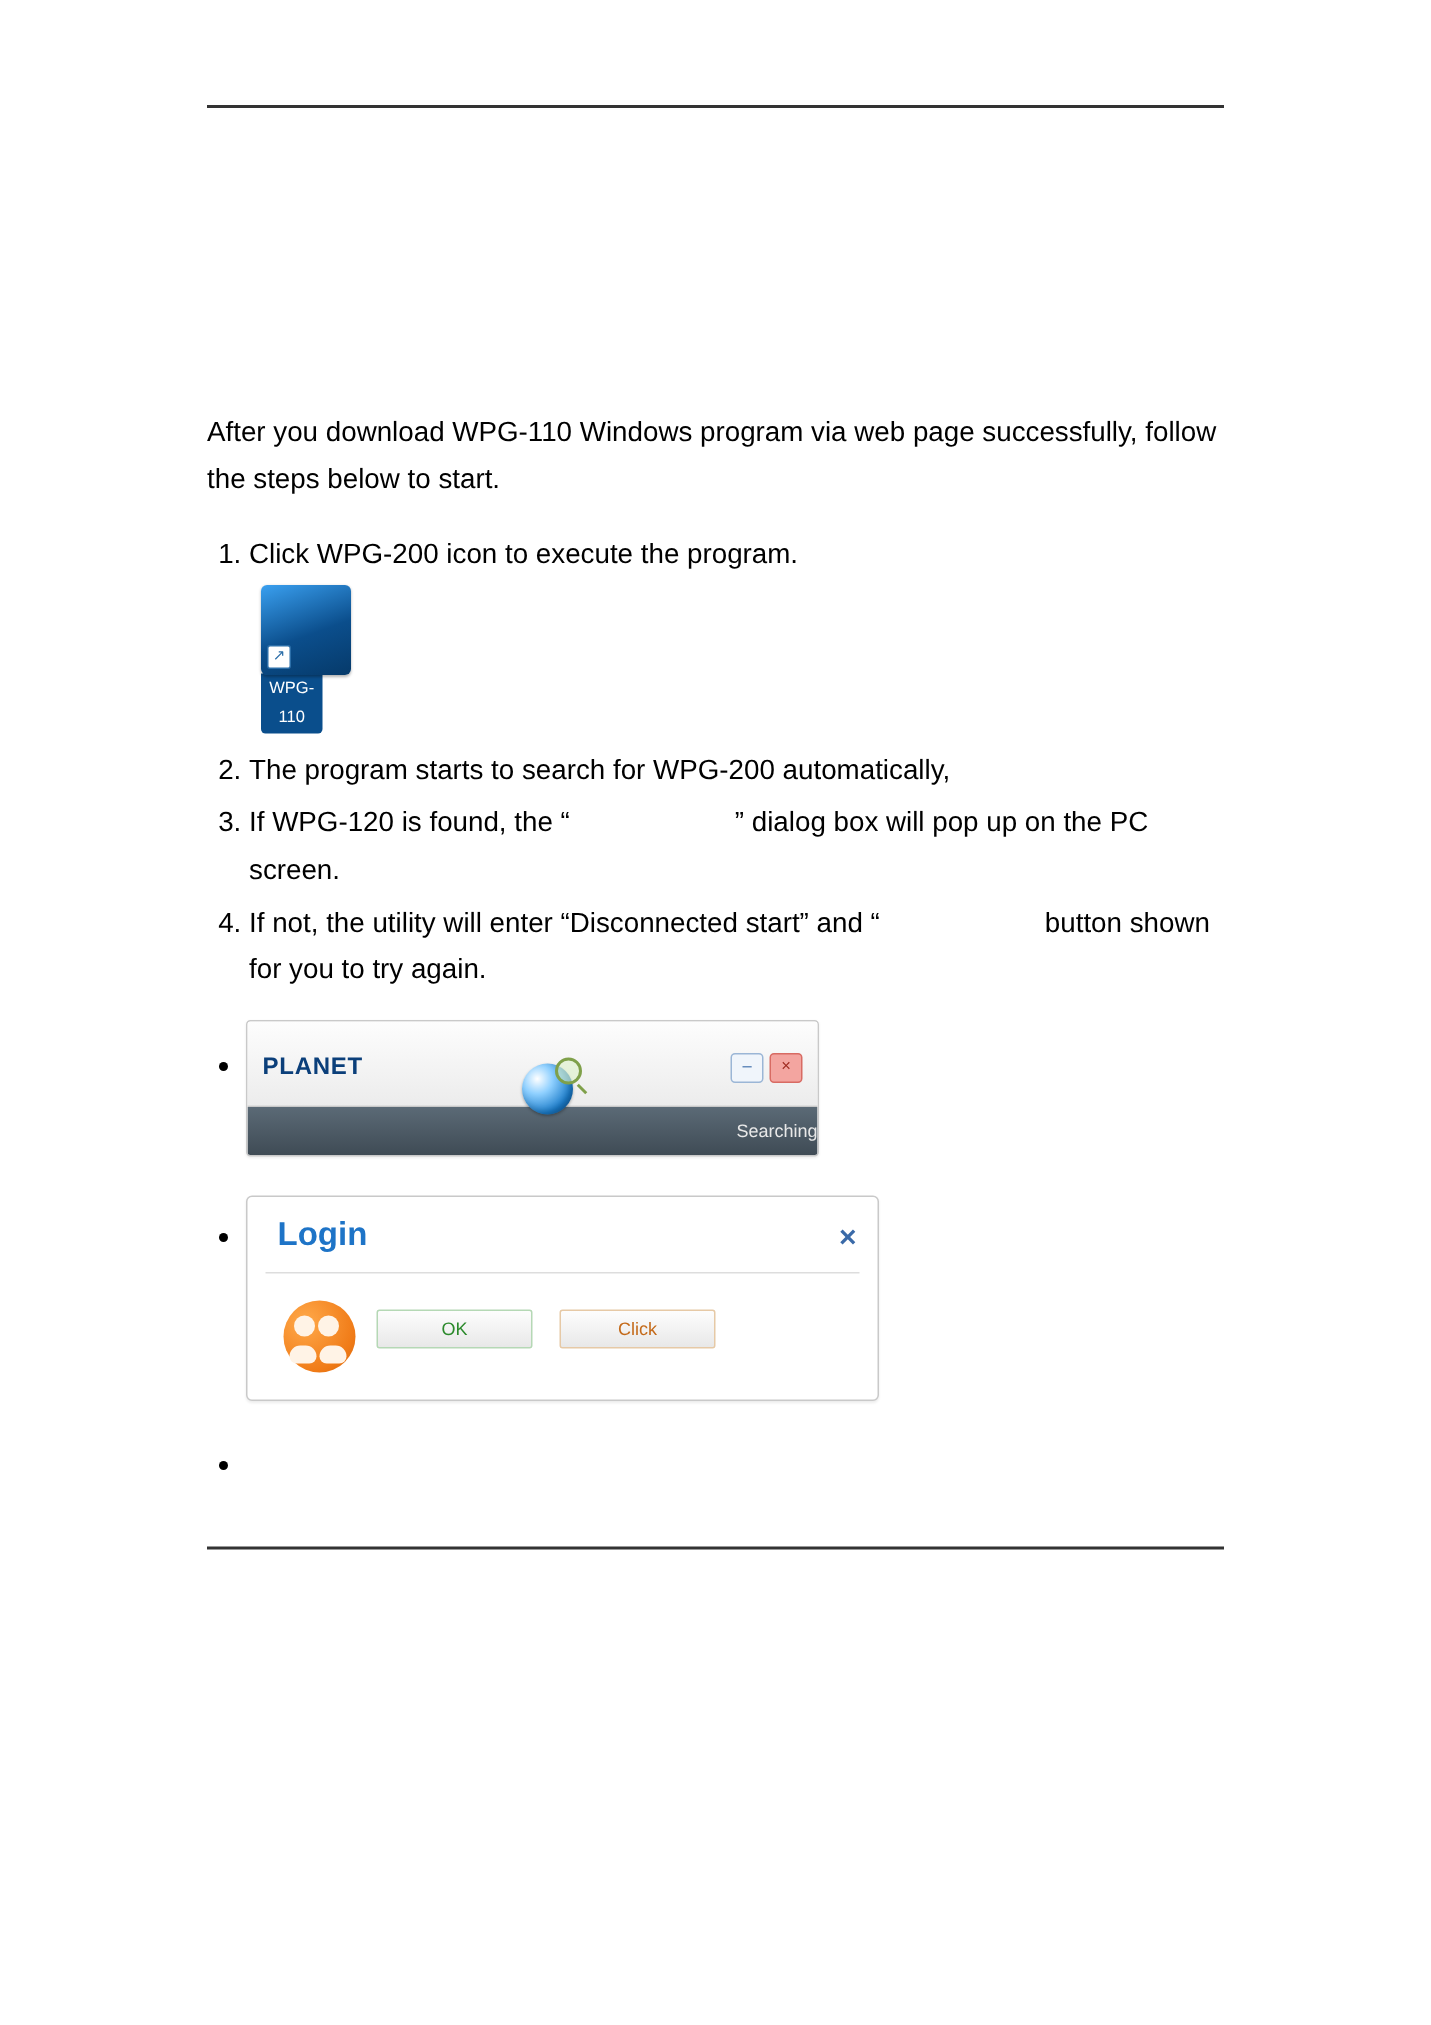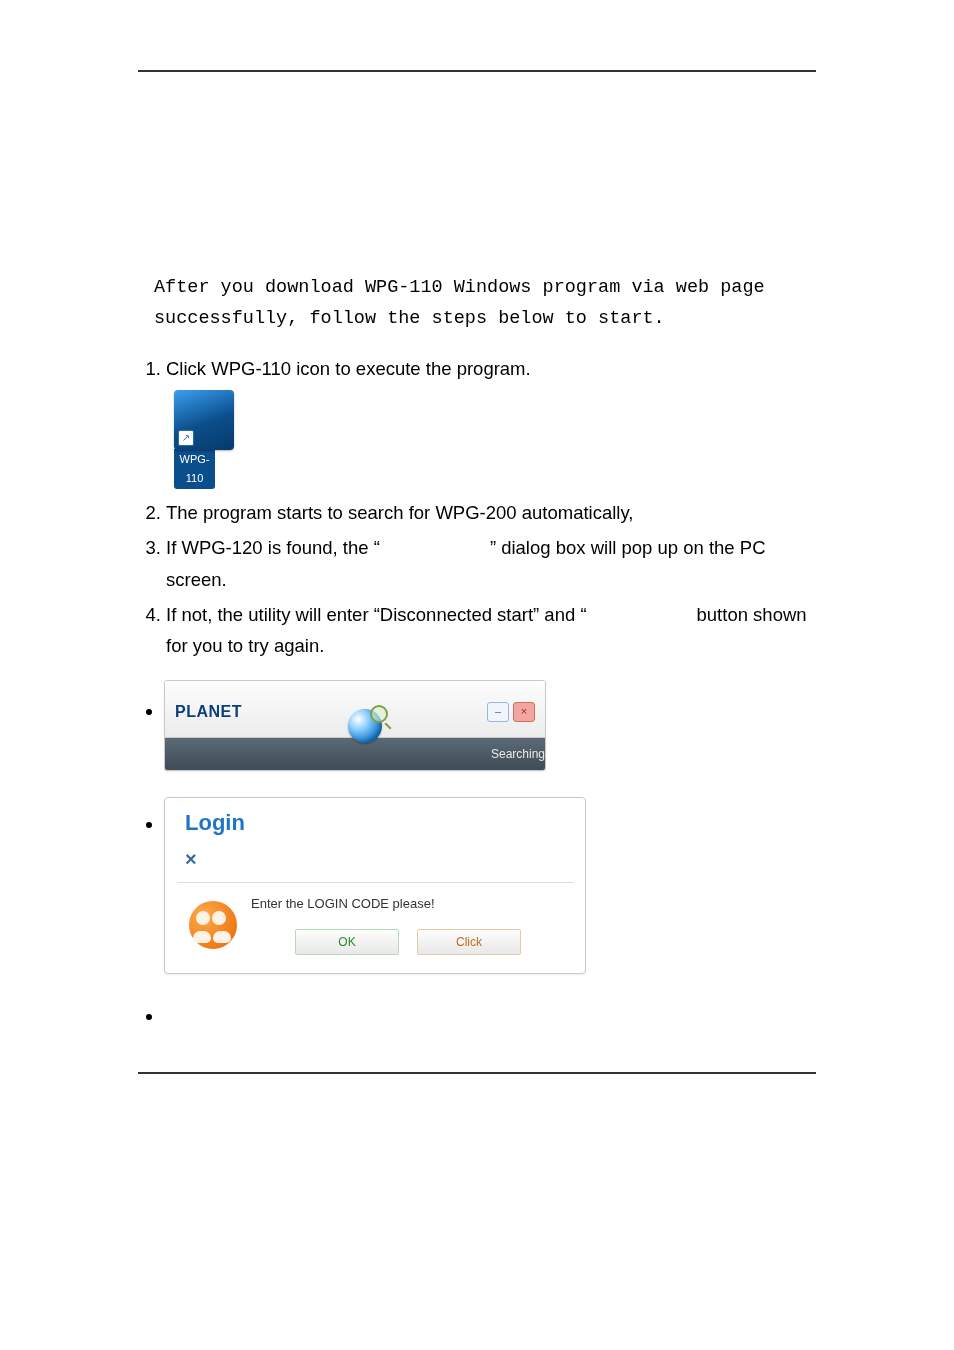--- a/index.html
+++ b/index.html
@@ -20,22 +20,21 @@
   .bottom-rule {
     border-top: 2px solid #333;
     margin-top: 40px;
   }
   .body-text {
     font-size: 18.5px;
     line-height: 1.7;
     color: #000;
   }
   .para {
-    margin: 0 0 18px 16px;
-    font-family: Liberation Mono, monospace;
+    margin: 0 0 18px 0;
   }
   ol.num-list {
     margin: 0;
     padding-left: 28px;
   }
   ol.num-list li {
     margin-bottom: 4px;
   }
   .icon-row {
     margin: 6px 0 8px 36px;
@@ -173,23 +172,22 @@
     border: 1px solid #c9c9c9;
     border-radius: 4px;
     background: #fff;
     box-shadow: 0 1px 2px rgba(0,0,0,.08);
     font-family: Tahoma, Arial, sans-serif;
     padding: 4px 0 10px 0;
   }
   .login-hdr {
     display: flex;
     justify-content: space-between;
-    align-items: flex-start;
+    align-items: flex-end;
     padding: 2px 14px 0 20px;
-    flex-direction: column;
   }
   .login-title {
     color: #1e74c7;
     font-size: 22px;
     font-weight: bold;
   }
   .login-close {
     color: #3a6aa8;
     font-size: 20px;
     font-weight: bold;
@@ -247,21 +245,20 @@
   }
   .login-input {
     border: 1px solid #bbb;
     height: 18px;
     width: 140px;
     background: #fff;
   }
   .login-btns {
     display: flex;
     gap: 18px;
-    justify-content: center;
     margin-top: 14px;
   }
   .dlg-btn {
     min-width: 78px;
     padding: 2px 12px;
     font-size: 12px;
     text-align: center;
     border: 1px solid #c8c8c8;
     border-radius: 2px;
     background: linear-gradient(#fdfdfd, #e8e8e8);
@@ -279,21 +276,21 @@
 </head>
 <body>
 
 <div class="page">
   <div class="top-rule"></div>
 
   <div class="body-text">
     <p class="para">After you download WPG-110 Windows program via web page successfully, follow the steps below to start.</p>
 
     <ol class="num-list">
-      <li>Click WPG-110 icon to execute the program.</li>
+      <li>Click WPG-200 icon to execute the program.</li>
     </ol>
 
     <div class="icon-row">
       <div style="width:64px;">
         <div class="desktop-icon">
           <div class="shortcut">↗</div>
         </div>
         <div class="desktop-icon-label">WPG-110</div>
       </div>
     </div>
@@ -328,21 +325,20 @@
       <li>
         <div class="login-panel">
           <div class="login-hdr">
             <span class="login-title">Login</span>
             <span class="login-close">×</span>
           </div>
           <div class="login-divider"></div>
           <div class="login-body">
             <div class="avatar"></div>
             <div class="login-fields">
-              <div class="login-msg">Enter the LOGIN CODE please!</div>
               <div class="login-btns">
                 <div class="dlg-btn ok">OK</div>
                 <div class="dlg-btn cancel">Click</div>
               </div>
             </div>
           </div>
         </div>
       </li>
 
       <li><span>&nbsp;</span></li>

